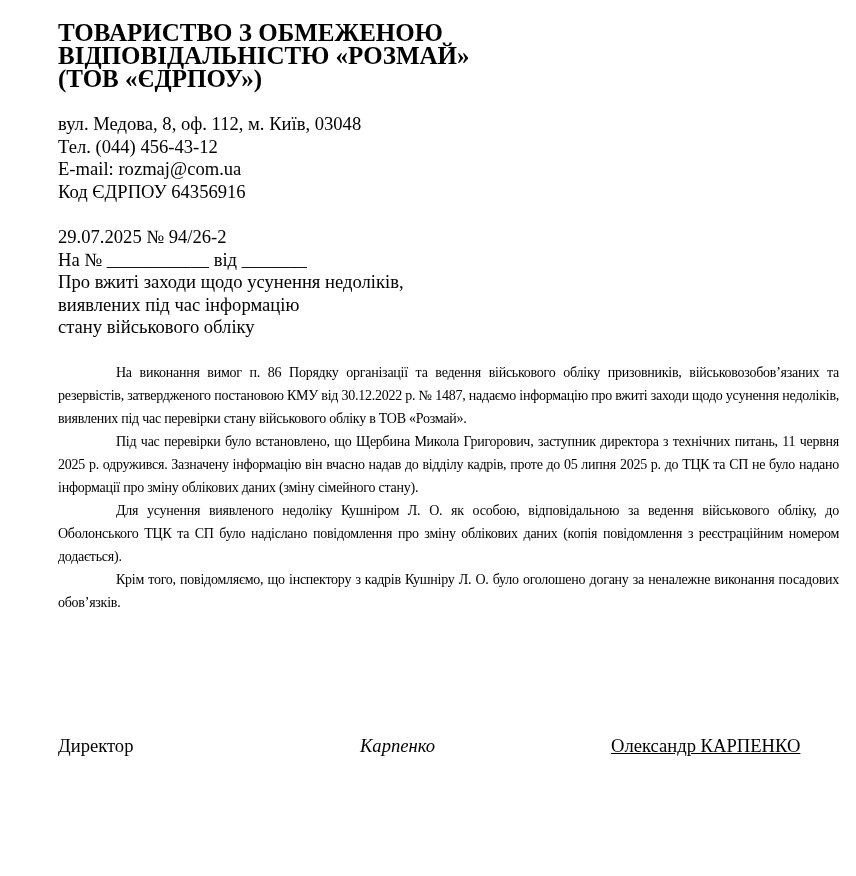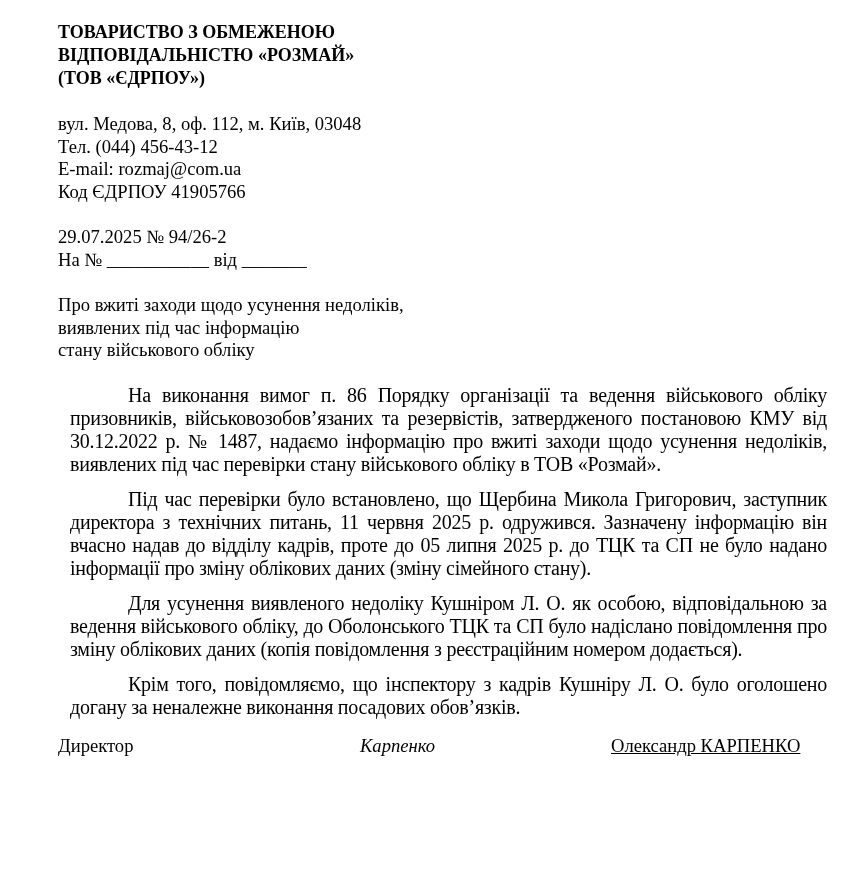--- a/index.html
+++ b/index.html
@@ -18,52 +18,51 @@
       line-height: 22.5px;
     }
     .page {
       position: absolute;
       left: 58px;
       top: 21px;
       width: 780px;
     }
     .org-name {
       font-weight: bold;
-      font-size: 18px;
+      font-size: 25px;
       line-height: 23px;
       margin: 0;
     }
     .org-name div { white-space: nowrap; }
     .contacts {
       margin-top: 23px;
     }
     .contacts div { white-space: nowrap; }
     .outgoing {
       margin-top: 23px;
     }
     .outgoing .reg {
       white-space: nowrap;
     }
     .outgoing .incoming {
       white-space: nowrap;
     }
     .subject {
-      margin-top: 23px;
     }
     .subject div { white-space: nowrap; }
     .body-text {
       margin-top: 22px;
       width: 781px;
     }
     .body-text p {
-      margin: 12px;
+      margin: 0;
       text-indent: 58px;
       text-align: justify;
       line-height: 23px;
-      font-size: 20px;
+      font-size: 14px;
       letter-spacing: -0.25px;
     }
     .signature {
       position: absolute;
       top: 714px;
       left: 0;
       width: 780px;
       height: 24px;
     }
     .signature .position {
@@ -95,21 +94,21 @@
   <div class="org-name">
     <div>ТОВАРИСТВО З ОБМЕЖЕНОЮ</div>
     <div>ВІДПОВІДАЛЬНІСТЮ «РОЗМАЙ»</div>
     <div>(ТОВ «ЄДРПОУ»)</div>
   </div>
 
   <div class="contacts">
     <div>вул. Медова, 8, оф. 112, м. Київ, 03048</div>
     <div>Тел. (044) 456-43-12</div>
     <div>E-mail: rozmaj@com.ua</div>
-    <div>Код ЄДРПОУ 41905766</div>
+    <div>Код ЄДРПОУ 64356916</div>
   </div>
 
   <div class="outgoing">
     <div class="reg">29.07.2025 № 94/26-2</div>
     <div class="incoming">На № ___________ від _______</div>
   </div>
 
   <div class="subject">
     <div>Про вжиті заходи щодо усунення недоліків,</div>
     <div>виявлених під час інформацію</div>

